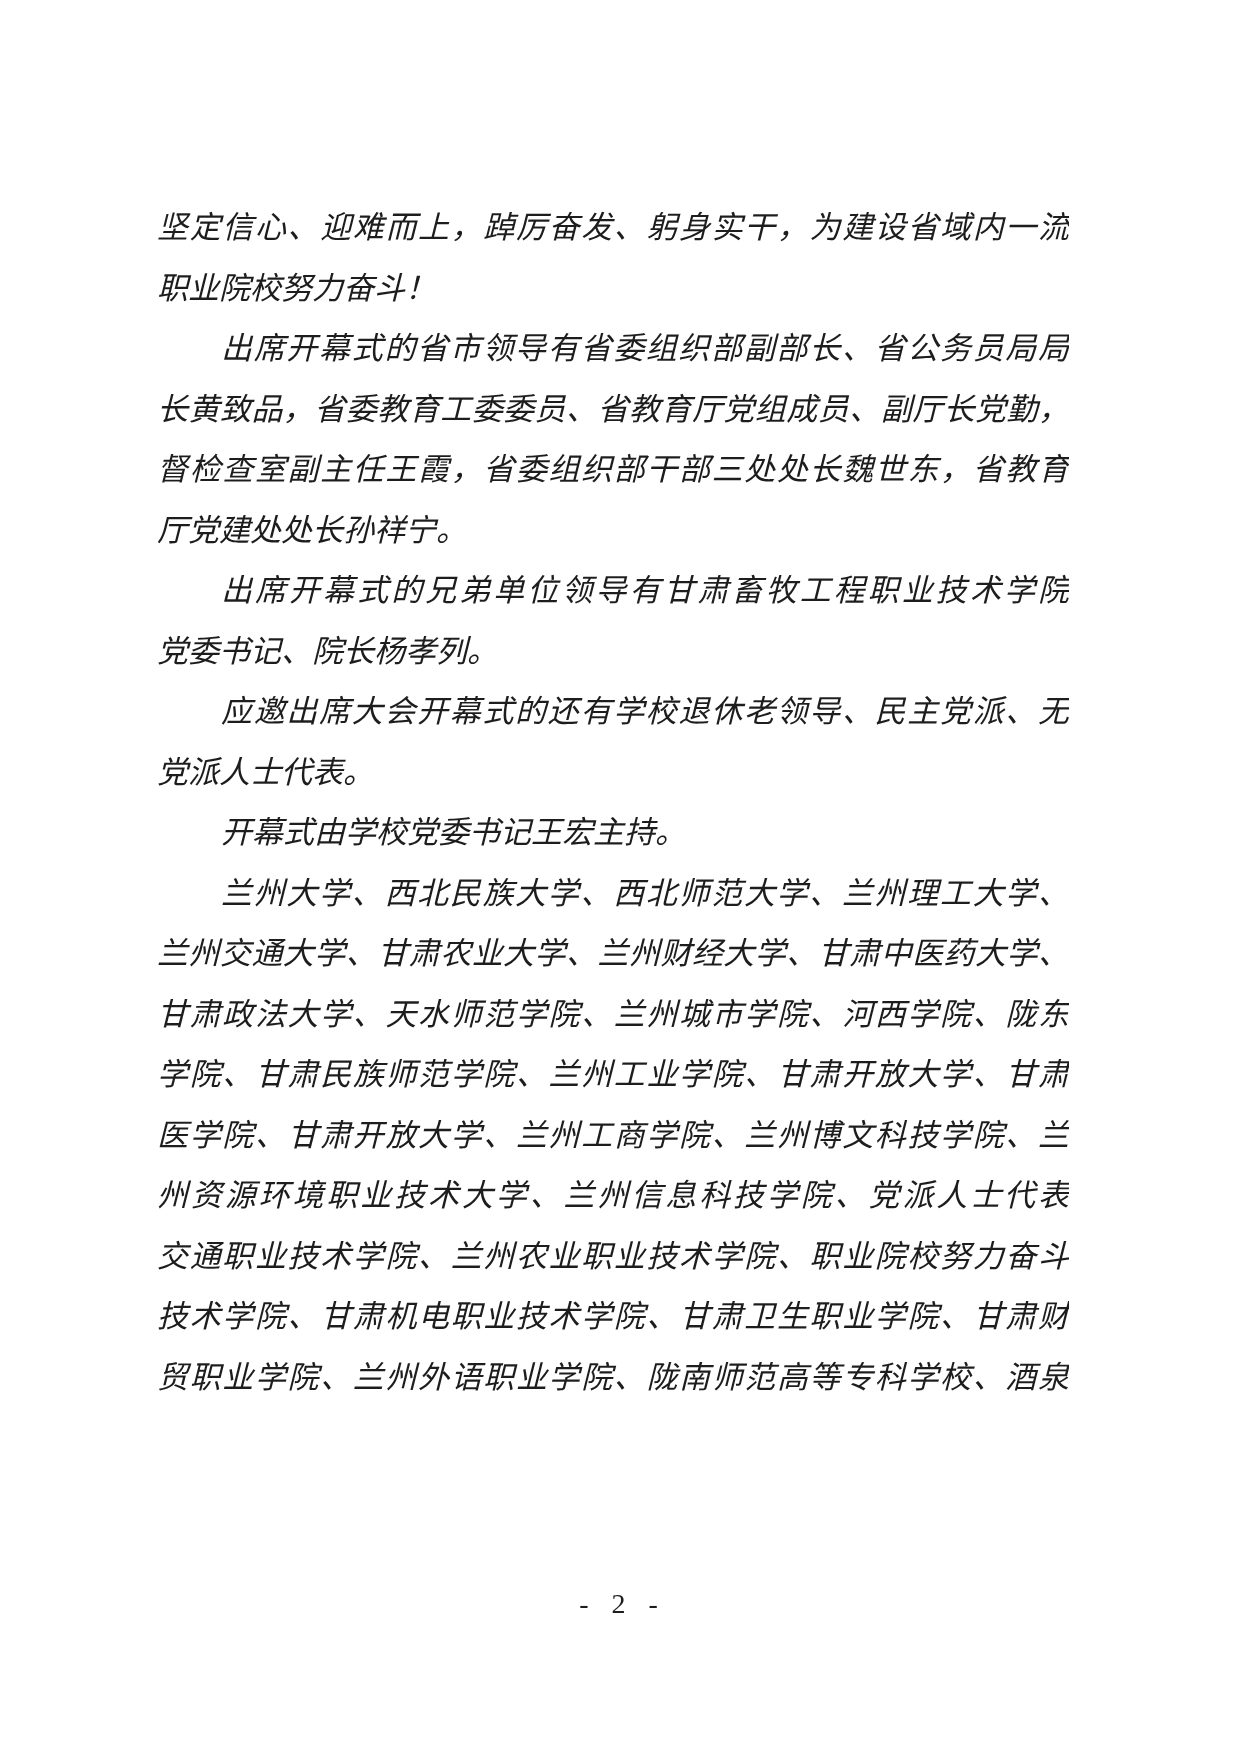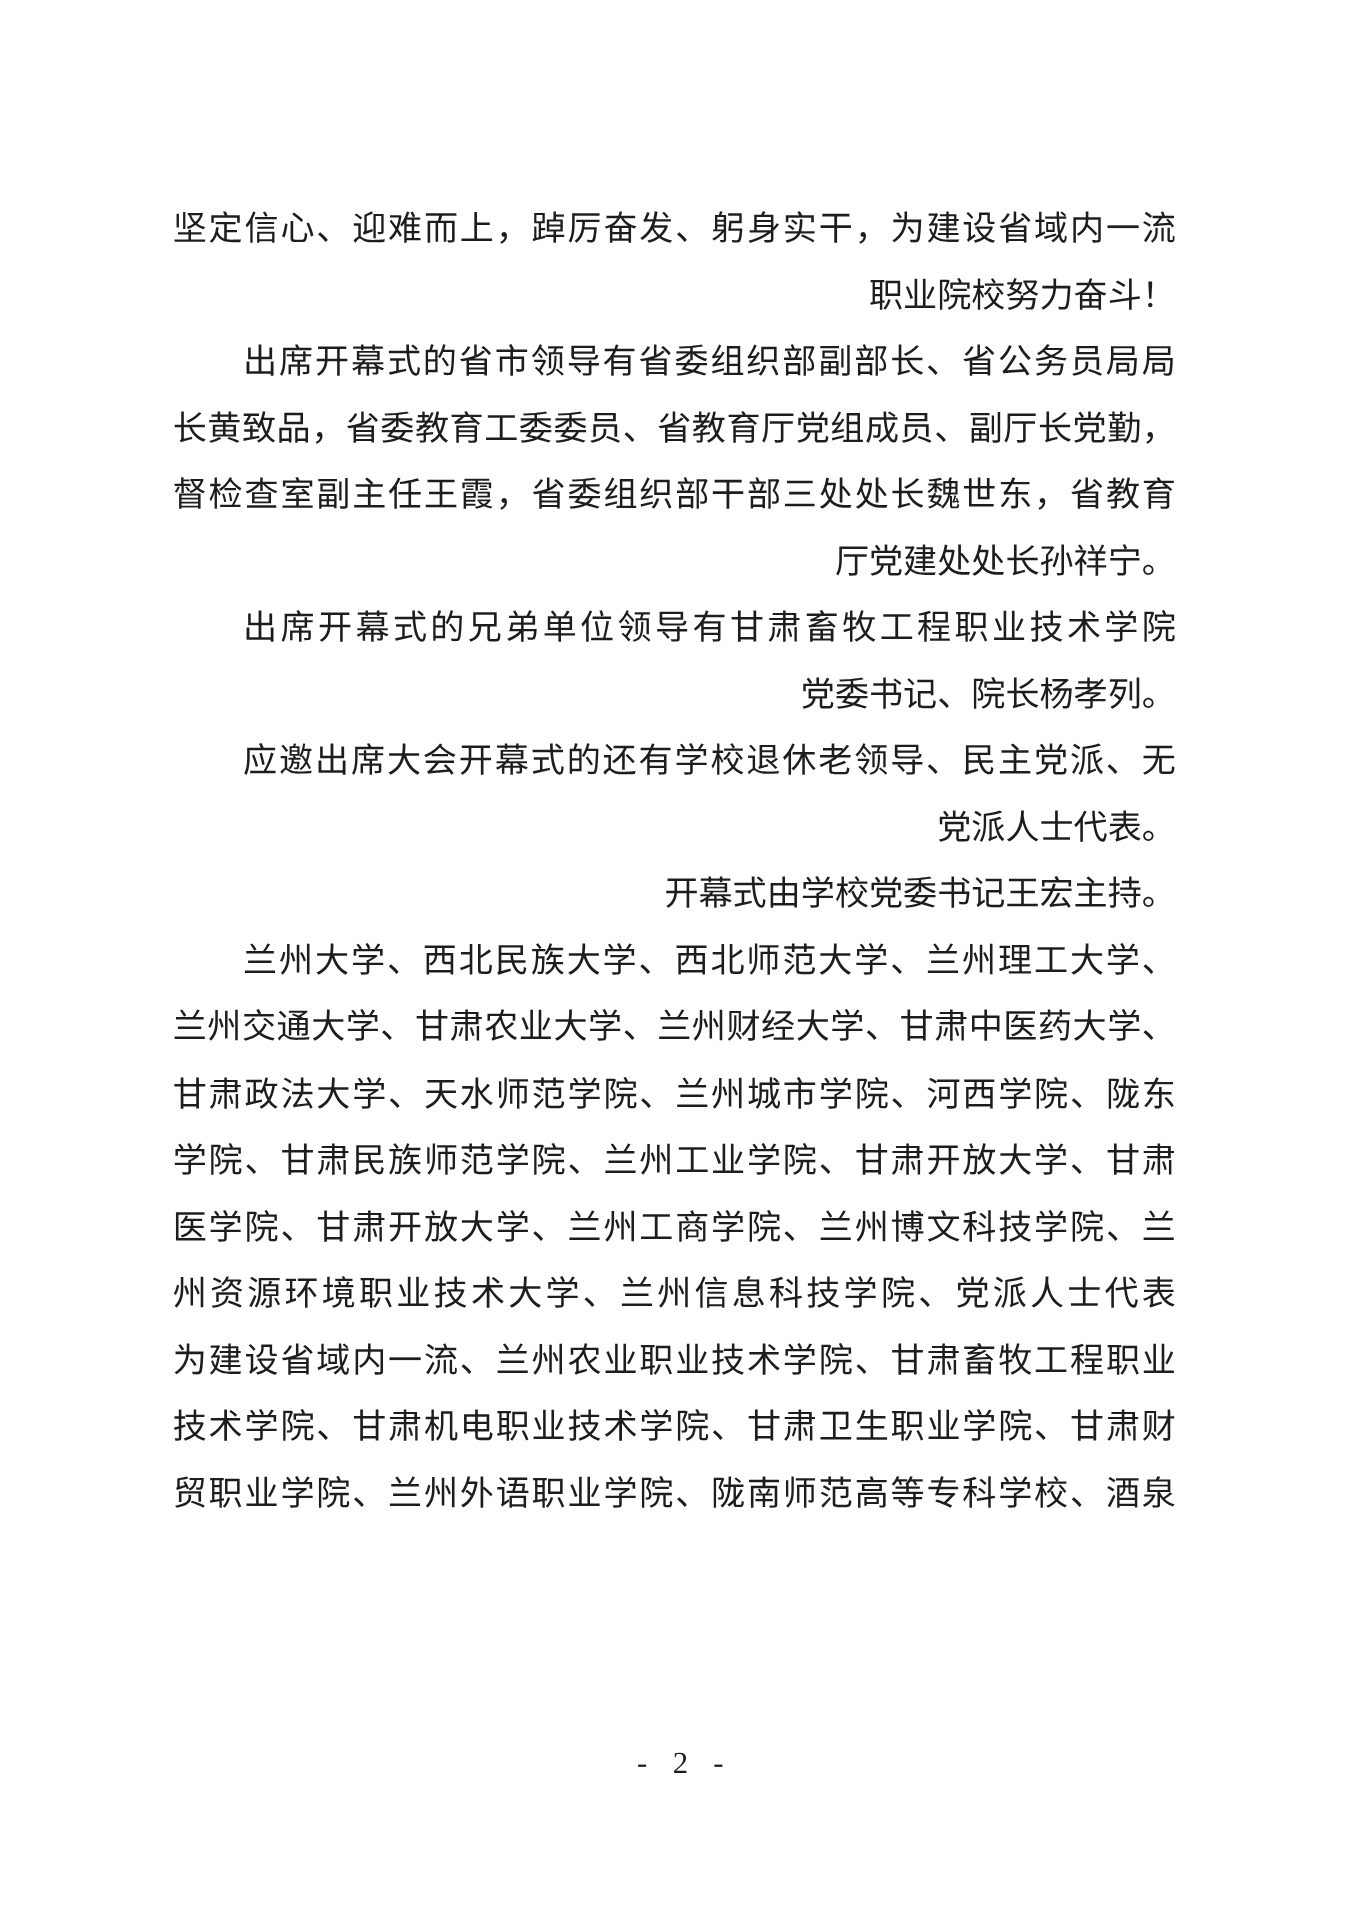--- a/index.html
+++ b/index.html
@@ -13,29 +13,30 @@
     width: 1240px;
     height: 1754px;
     background: #ffffff;
     overflow: hidden;
     font-family: "Liberation Serif", "DejaVu Serif", serif;
     color: #1d1d1d;
   }
   .content {
     position: absolute;
     left: 157px;
-    top: 178px;
+    top: 198px;
     width: 912px;
+    font-style: italic;
   }
   .line {
     height: 60.5px;
     line-height: 60.5px;
     font-size: 31px;
     letter-spacing: 0;
-    text-align: right;
+    text-align: left;
     overflow: hidden;
   }
   .line.fill {
     text-align: justify;
     text-align-last: justify;
     text-justify: inter-character;
   }
   .line.indent {
     text-indent: 64px;
   }
@@ -68,20 +69,20 @@
       <div class="line">党委书记、院长杨孝列。</div>
       <div class="line indent fill">应邀出席大会开幕式的还有学校退休老领导、民主党派、无</div>
       <div class="line">党派人士代表。</div>
       <div class="line indent">开幕式由学校党委书记王宏主持。</div>
       <div class="line indent fill">兰州大学、西北民族大学、西北师范大学、兰州理工大学、</div>
       <div class="line fill">兰州交通大学、甘肃农业大学、兰州财经大学、甘肃中医药大学、</div>
       <div class="line fill">甘肃政法大学、天水师范学院、兰州城市学院、河西学院、陇东</div>
       <div class="line fill">学院、甘肃民族师范学院、兰州工业学院、甘肃开放大学、甘肃</div>
       <div class="line fill">医学院、甘肃开放大学、兰州工商学院、兰州博文科技学院、兰</div>
       <div class="line fill">州资源环境职业技术大学、兰州信息科技学院、党派人士代表</div>
-      <div class="line fill">为建设省域内一流、兰州农业职业技术学院、甘肃畜牧工程职业</div>
+      <div class="line fill">交通职业技术学院、兰州农业职业技术学院、职业院校努力奋斗</div>
       <div class="line fill">技术学院、甘肃机电职业技术学院、甘肃卫生职业学院、甘肃财</div>
       <div class="line fill">贸职业学院、兰州外语职业学院、陇南师范高等专科学校、酒泉</div>
     </main>
   <footer class="footer">
     <span class="page-number">- 2 -</span>
   </footer>
 </div>
 
 </body></html>

